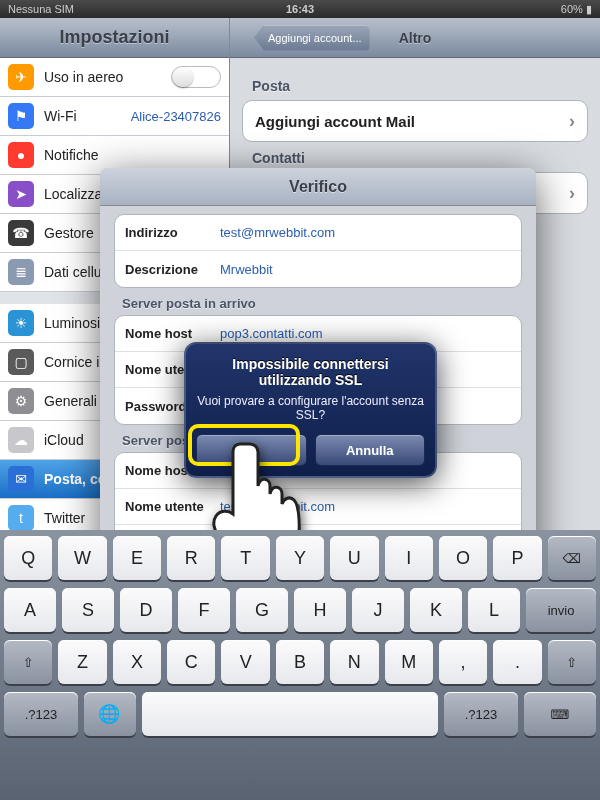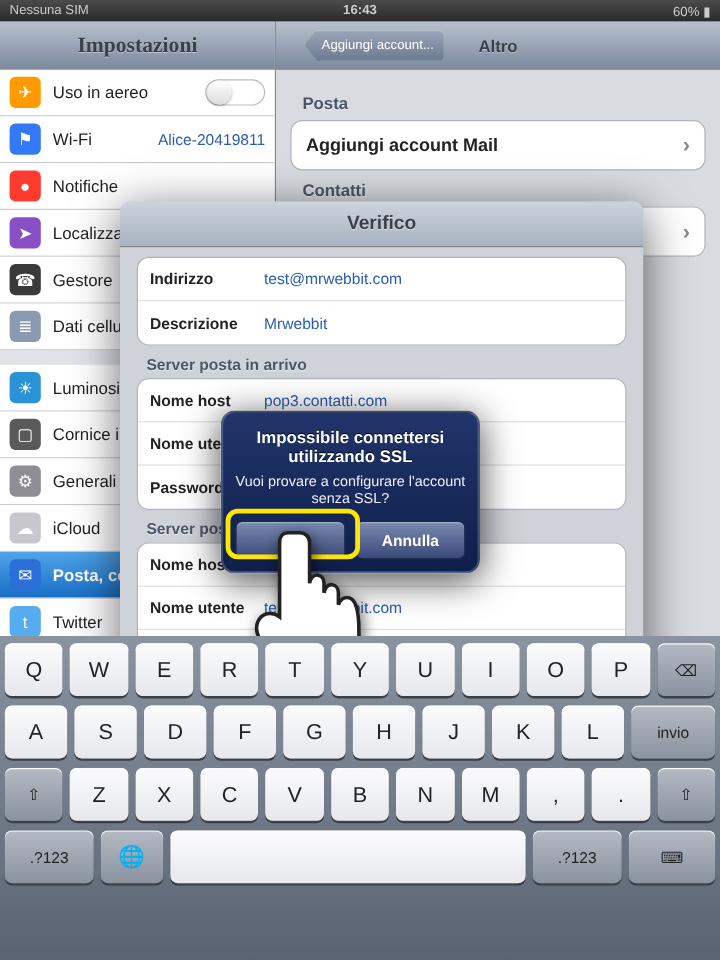--- a/index.html
+++ b/index.html
@@ -3,21 +3,21 @@
 <meta charset="utf-8">
 <style>
 * { box-sizing: border-box; margin: 0; padding: 0; font-family: -apple-system, Helvetica, Arial, sans-serif; }
 body { width: 600px; height: 800px; overflow: hidden; background: #000; position: relative; }
 
 .statusbar { height: 18px; background: linear-gradient(#4a4a4a,#2a2a2a); color: #ccc; font-size: 11px; display: flex; align-items: center; padding: 0 8px; justify-content: space-between; }
 .statusbar .center { position: absolute; left: 50%; transform: translateX(-50%); font-weight: bold; }
 
 .app { display: flex; height: 512px; }
 .sidebar { width: 230px; background: #e0e3e8; border-right: 1px solid #888; display: flex; flex-direction: column; }
-.sidebar-header { height: 40px; background: linear-gradient(#b8c0cc,#7b8aa0); border-bottom: 1px solid #667; display: flex; align-items: center; justify-content: center; font-weight: bold; color: #3a3f48; font-size: 18px; text-shadow: 0 1px 0 rgba(255,255,255,0.4); font-family: Liberation Serif, serif; }
+.sidebar-header { height: 40px; background: linear-gradient(#b8c0cc,#7b8aa0); border-bottom: 1px solid #667; display: flex; align-items: center; justify-content: center; font-weight: bold; color: #3a3f48; font-size: 18px; text-shadow: 0 1px 0 rgba(255,255,255,0.4); }
 .sidebar-list { flex: 1; overflow: hidden; }
 .srow { height: 39px; border-bottom: 1px solid #c8ccd3; display: flex; align-items: center; padding: 0 8px; font-size: 14px; background: #fff; }
 .srow.plain { background: #e0e3e8; border-bottom: none; height: 12px; }
 .srow .icon { width: 26px; height: 26px; border-radius: 5px; margin-right: 10px; flex-shrink: 0; display:flex;align-items:center;justify-content:center;font-size:14px;color:#fff; }
 .srow .label { flex: 1; color: #222; white-space: nowrap; overflow: hidden; text-overflow: ellipsis; }
 .srow .value { color: #2a5db0; font-size: 13px; }
 .srow.selected { background: linear-gradient(#4fa3e8,#1a6fc7); }
 .srow.selected .label { color: #fff; font-weight: bold; }
 .toggle { width: 50px; height: 22px; border-radius: 11px; background: #fff; border:1px solid #bbb; position: relative; }
 .toggle .knob { width: 20px; height: 20px; border-radius: 50%; background: linear-gradient(#fff,#ddd); position: absolute; left: 1px; top: 0; box-shadow: 0 1px 2px rgba(0,0,0,0.4); }
@@ -37,21 +37,21 @@
 .modal-header { height: 38px; background: linear-gradient(#cdd3dc,#a8b2c2); border-bottom: 1px solid #888; display:flex;align-items:center;justify-content:center; font-weight:bold; color:#3a3f48; font-size:16px; text-shadow:0 1px 0 rgba(255,255,255,0.5); }
 .mbody { padding: 8px 14px; font-size: 13px; }
 .mgroup { background:#fff; border:1px solid #b0b4bc; border-radius:10px; margin-bottom:8px; }
 .mrow { height: 36px; border-bottom:1px solid #e0e0e4; display:flex; align-items:center; padding:0 10px; }
 .mrow:last-child { border-bottom:none; }
 .mrow .k { width: 95px; font-weight:bold; color:#222; font-size:13px; }
 .mrow .v { color:#2a5db0; font-size:13px; }
 .mlabel { color:#4a5568; font-weight:bold; font-size:13px; margin: 6px 0 4px 8px; text-shadow:0 1px 0 rgba(255,255,255,0.6);}
 .dots { letter-spacing: 2px; }
 
-.alert { position:absolute; left:184px; top:342px; width:216px; background: linear-gradient(#21356b,#0e1f4a); border-radius:12px; padding: 12px 10px 10px; box-shadow: 0 6px 30px rgba(0,0,0,0.7); border:2px solid rgba(255,255,255,0.2); }
+.alert { position:absolute; left:184px; top:342px; width:253px; background: linear-gradient(#21356b,#0e1f4a); border-radius:12px; padding: 12px 10px 10px; box-shadow: 0 6px 30px rgba(0,0,0,0.7); border:2px solid rgba(255,255,255,0.2); }
 .alert-title { color:#fff; font-weight:bold; text-align:center; font-size:14px; margin-bottom:6px; text-shadow:0 -1px 0 #000; }
 .alert-msg { color:#eef; text-align:center; font-size:12px; margin-bottom:12px; }
 .alert-btns { display:flex; gap:8px; }
 .alert-btn { flex:1; height:32px; border-radius:6px; background:linear-gradient(#7a8ab0,#3a4a78); color:#fff; font-weight:bold; font-size:13px; display:flex;align-items:center;justify-content:center; border:1px solid #1a2a50; box-shadow:inset 0 1px 0 rgba(255,255,255,0.3); }
 .highlight { position:absolute; left:188px; top:424px; width:112px; height:42px; border:4px solid #ffe600; border-radius:10px; pointer-events:none; }
 
 .keyboard { position:absolute; bottom:0; left:0; right:0; height:270px; background: linear-gradient(#8a93a0,#5a6372); padding:6px 4px; }
 .krow { display:flex; gap:6px; margin-bottom:8px; justify-content:center; }
 .key { background:linear-gradient(#fbfbfc,#e6e8ec); border-radius:6px; box-shadow:0 2px 0 #3a3f48, inset 0 1px 0 #fff; height:44px; display:flex;align-items:center;justify-content:center; font-size:18px; color:#222; flex:1; max-width:52px; }
 .key.wide { max-width:72px; font-size:13px; }
@@ -78,21 +78,21 @@
         <div class="srow">
           <div class="icon" style="background: rgb(255, 154, 0);">✈</div>
           <div class="label">Uso in aereo</div>
           <div class="toggle">
             <div class="knob"></div>
           </div>
         </div>
         <div class="srow">
           <div class="icon" style="background: rgb(52, 120, 246);">⚑</div>
           <div class="label">Wi-Fi</div>
-          <div class="value">Alice-20419811</div>
+          <div class="value">Alice-23407826</div>
         </div>
         <div class="srow">
           <div class="icon" style="background: rgb(255, 59, 48);">●</div>
           <div class="label">Notifiche</div>
         </div>
         <div class="srow">
           <div class="icon" style="background: rgb(137, 79, 198);">➤</div>
           <div class="label">Localizzazione</div>
         </div>
         <div class="srow">

